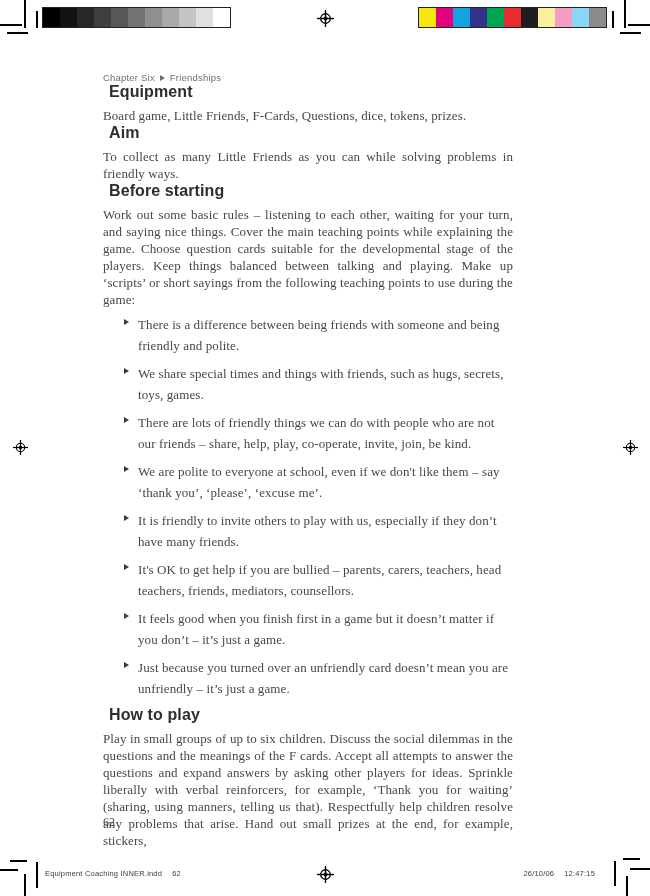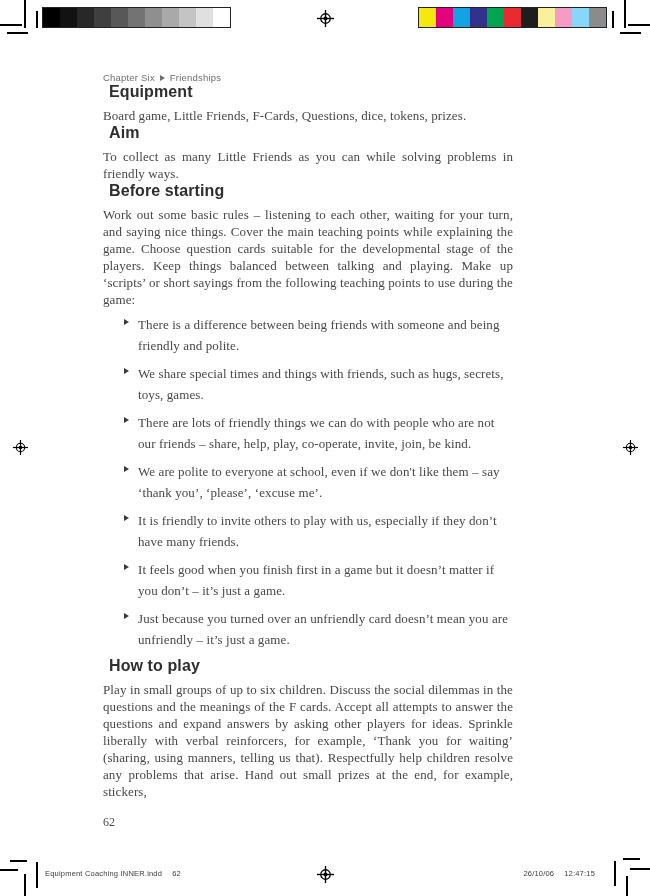--- a/index.html
+++ b/index.html
@@ -161,20 +161,24 @@
     <div class="bullet-item">
       <span class="bullet-glyph"></span>
       <span>We are polite to everyone at school, even if we don't like them – say ‘thank you’, ‘please’, ‘excuse me’.</span>
     </div>
     <div class="bullet-item">
       <span class="bullet-glyph"></span>
       <span>It is friendly to invite others to play with us, especially if they don’t have many friends.</span>
     </div>
     <div class="bullet-item">
       <span class="bullet-glyph"></span>
+      <span>It's OK to get help if you are bullied – parents, carers, teachers, head teachers, friends, mediators, counsellors.</span>
+    </div>
+    <div class="bullet-item">
+      <span class="bullet-glyph"></span>
       <span>It feels good when you finish first in a game but it doesn’t matter if you don’t – it’s just a game.</span>
     </div>
     <div class="bullet-item">
       <span class="bullet-glyph"></span>
       <span>Just because you turned over an unfriendly card doesn’t mean you are unfriendly – it’s just a game.</span>
     </div>
   </div>
 
   <h3 class="sect sect-how">How to play</h3>
   <p class="body">Play in small groups of up to six children. Discuss the social dilemmas in the questions and the meanings of the F cards. Accept all attempts to answer the questions and expand answers by asking other players for ideas. Sprinkle liberally with verbal reinforcers, for example, ‘Thank you for waiting’ (sharing, using manners, telling us that). Respectfully help children resolve any problems that arise. Hand out small prizes at the end, for example, stickers,</p>

